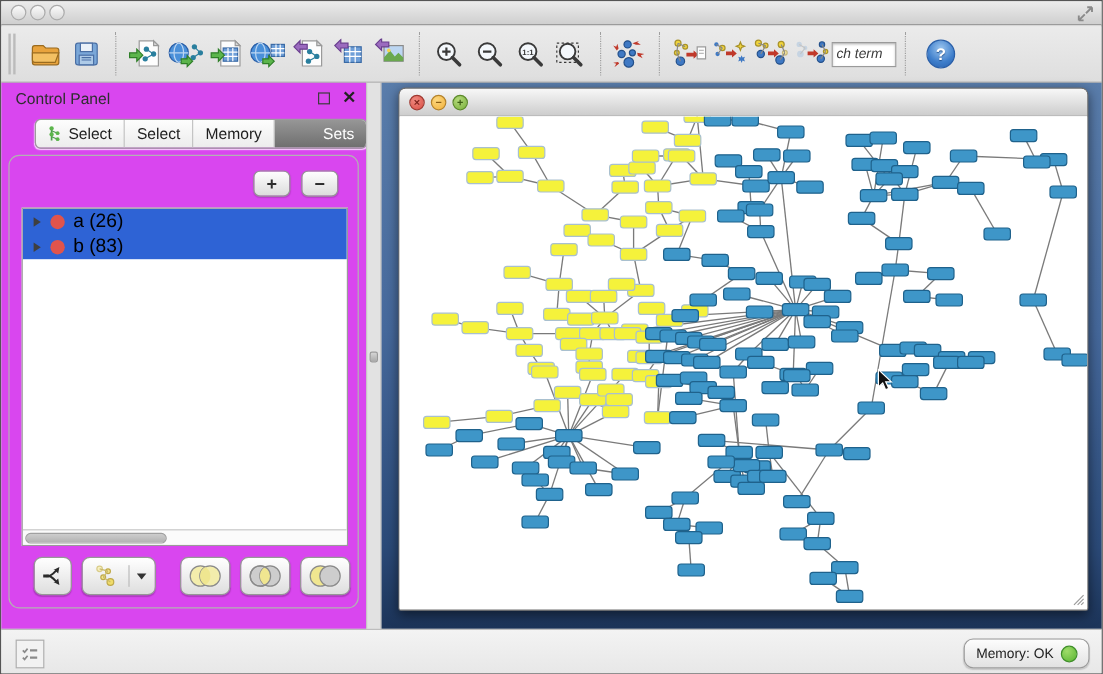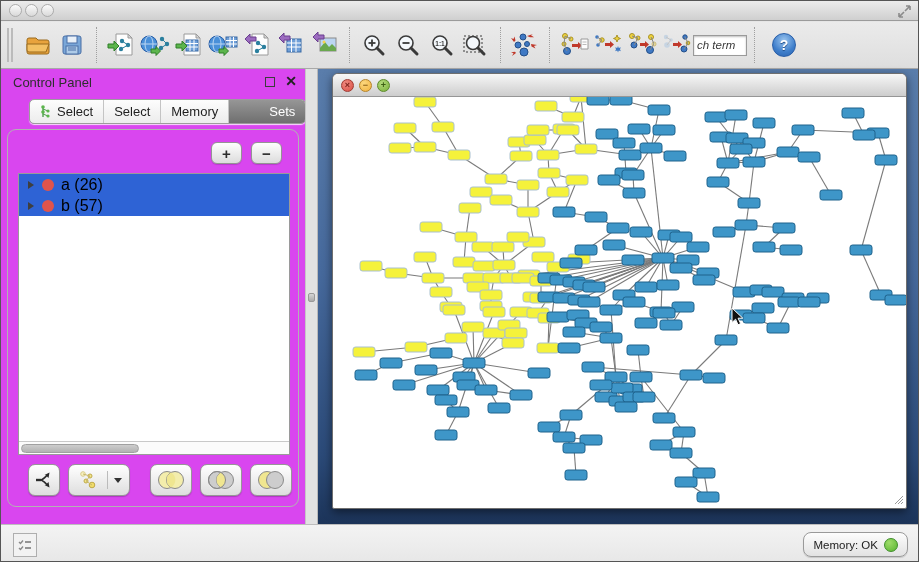--- a/index.html
+++ b/index.html
@@ -379,21 +379,21 @@
 
         <div class="setlist">
           <div class="set-row">
             <div class="tri"></div>
             <div class="dot"></div>
             <div class="set-label">a (26)</div>
           </div>
           <div class="set-row">
             <div class="tri"></div>
             <div class="dot"></div>
-            <div class="set-label">b (57)</div>
+            <div class="set-label">b (83)</div>
           </div>
           <div class="hscroll">
             <div class="hthumb"></div>
           </div>
         </div>
 
         <div class="cp-btn b-split">
           <svg width="20" height="20" viewBox="0 0 20 20">
             <path d="M3 10 Q8 10 12 5 l-1.5 0 5-2.5 -1 5.5 -1.5-1.5 Q9 11 5 11 Z" fill="#2b2b2b"></path>
             <path d="M3 10 Q8 10 12 15 l-1.5 0 5 2.5 -1-5.5 -1.5 1.5 Q9 9 5 9 Z" fill="#2b2b2b"></path>

